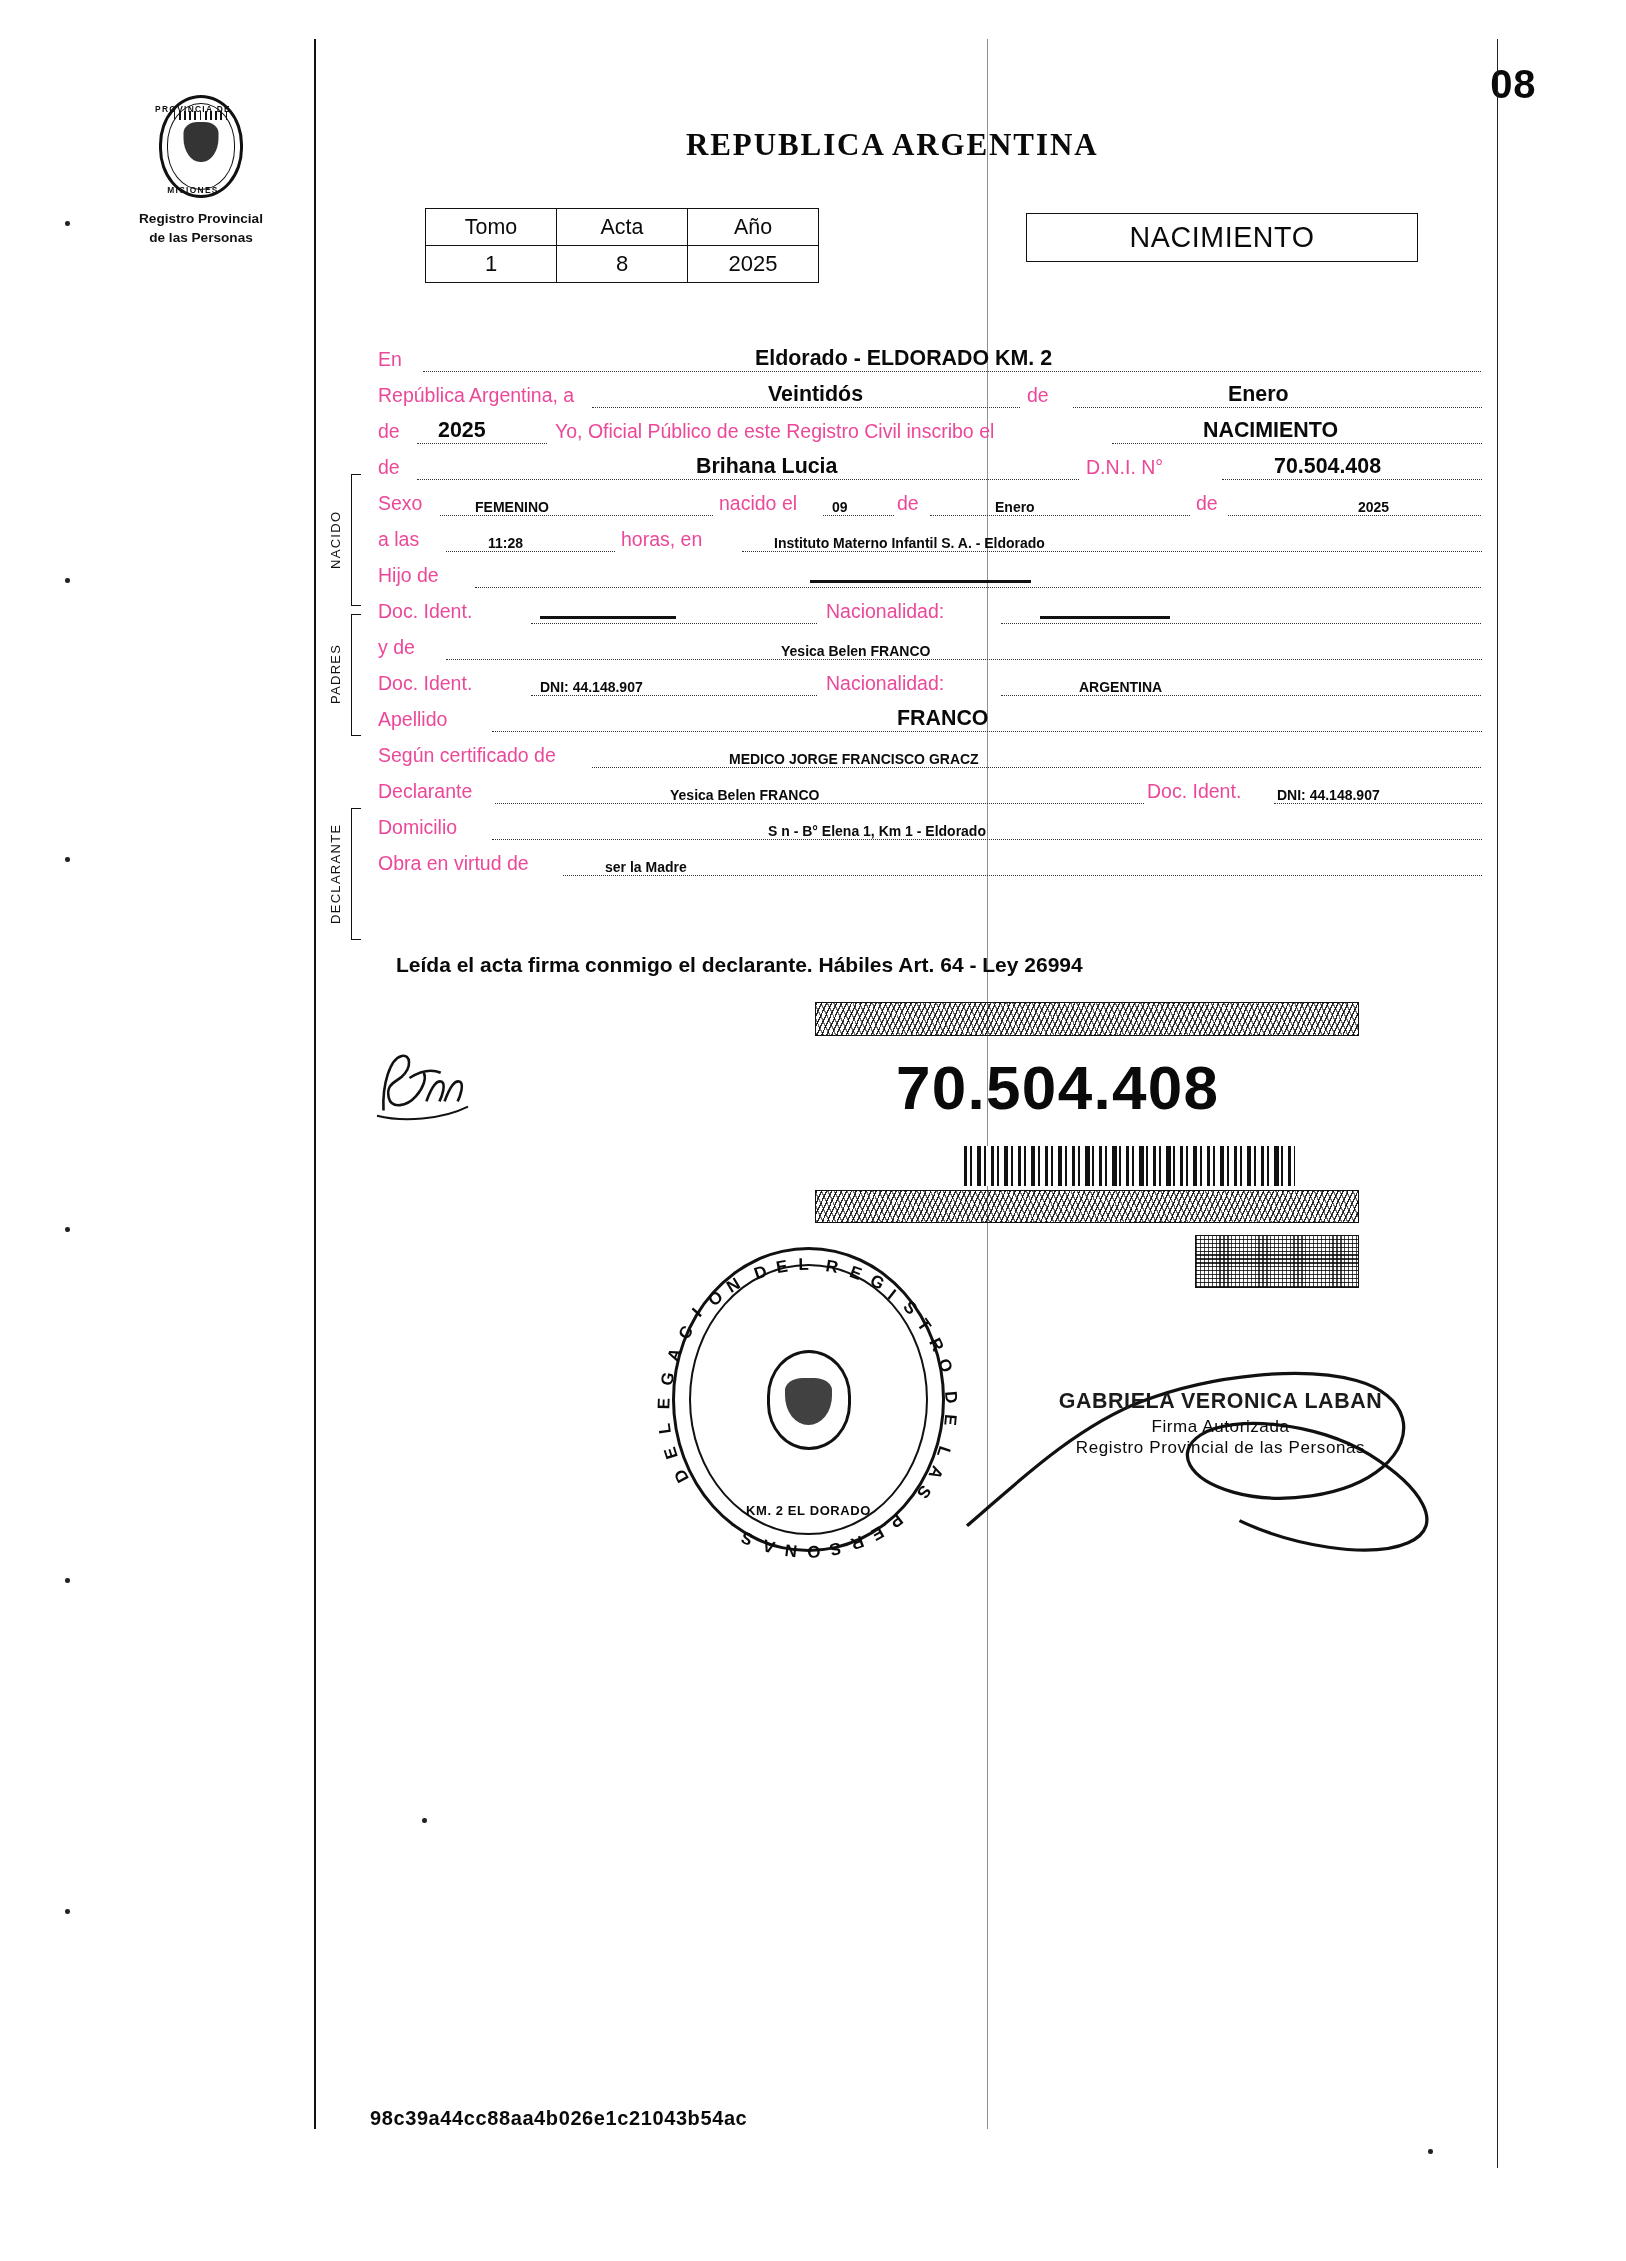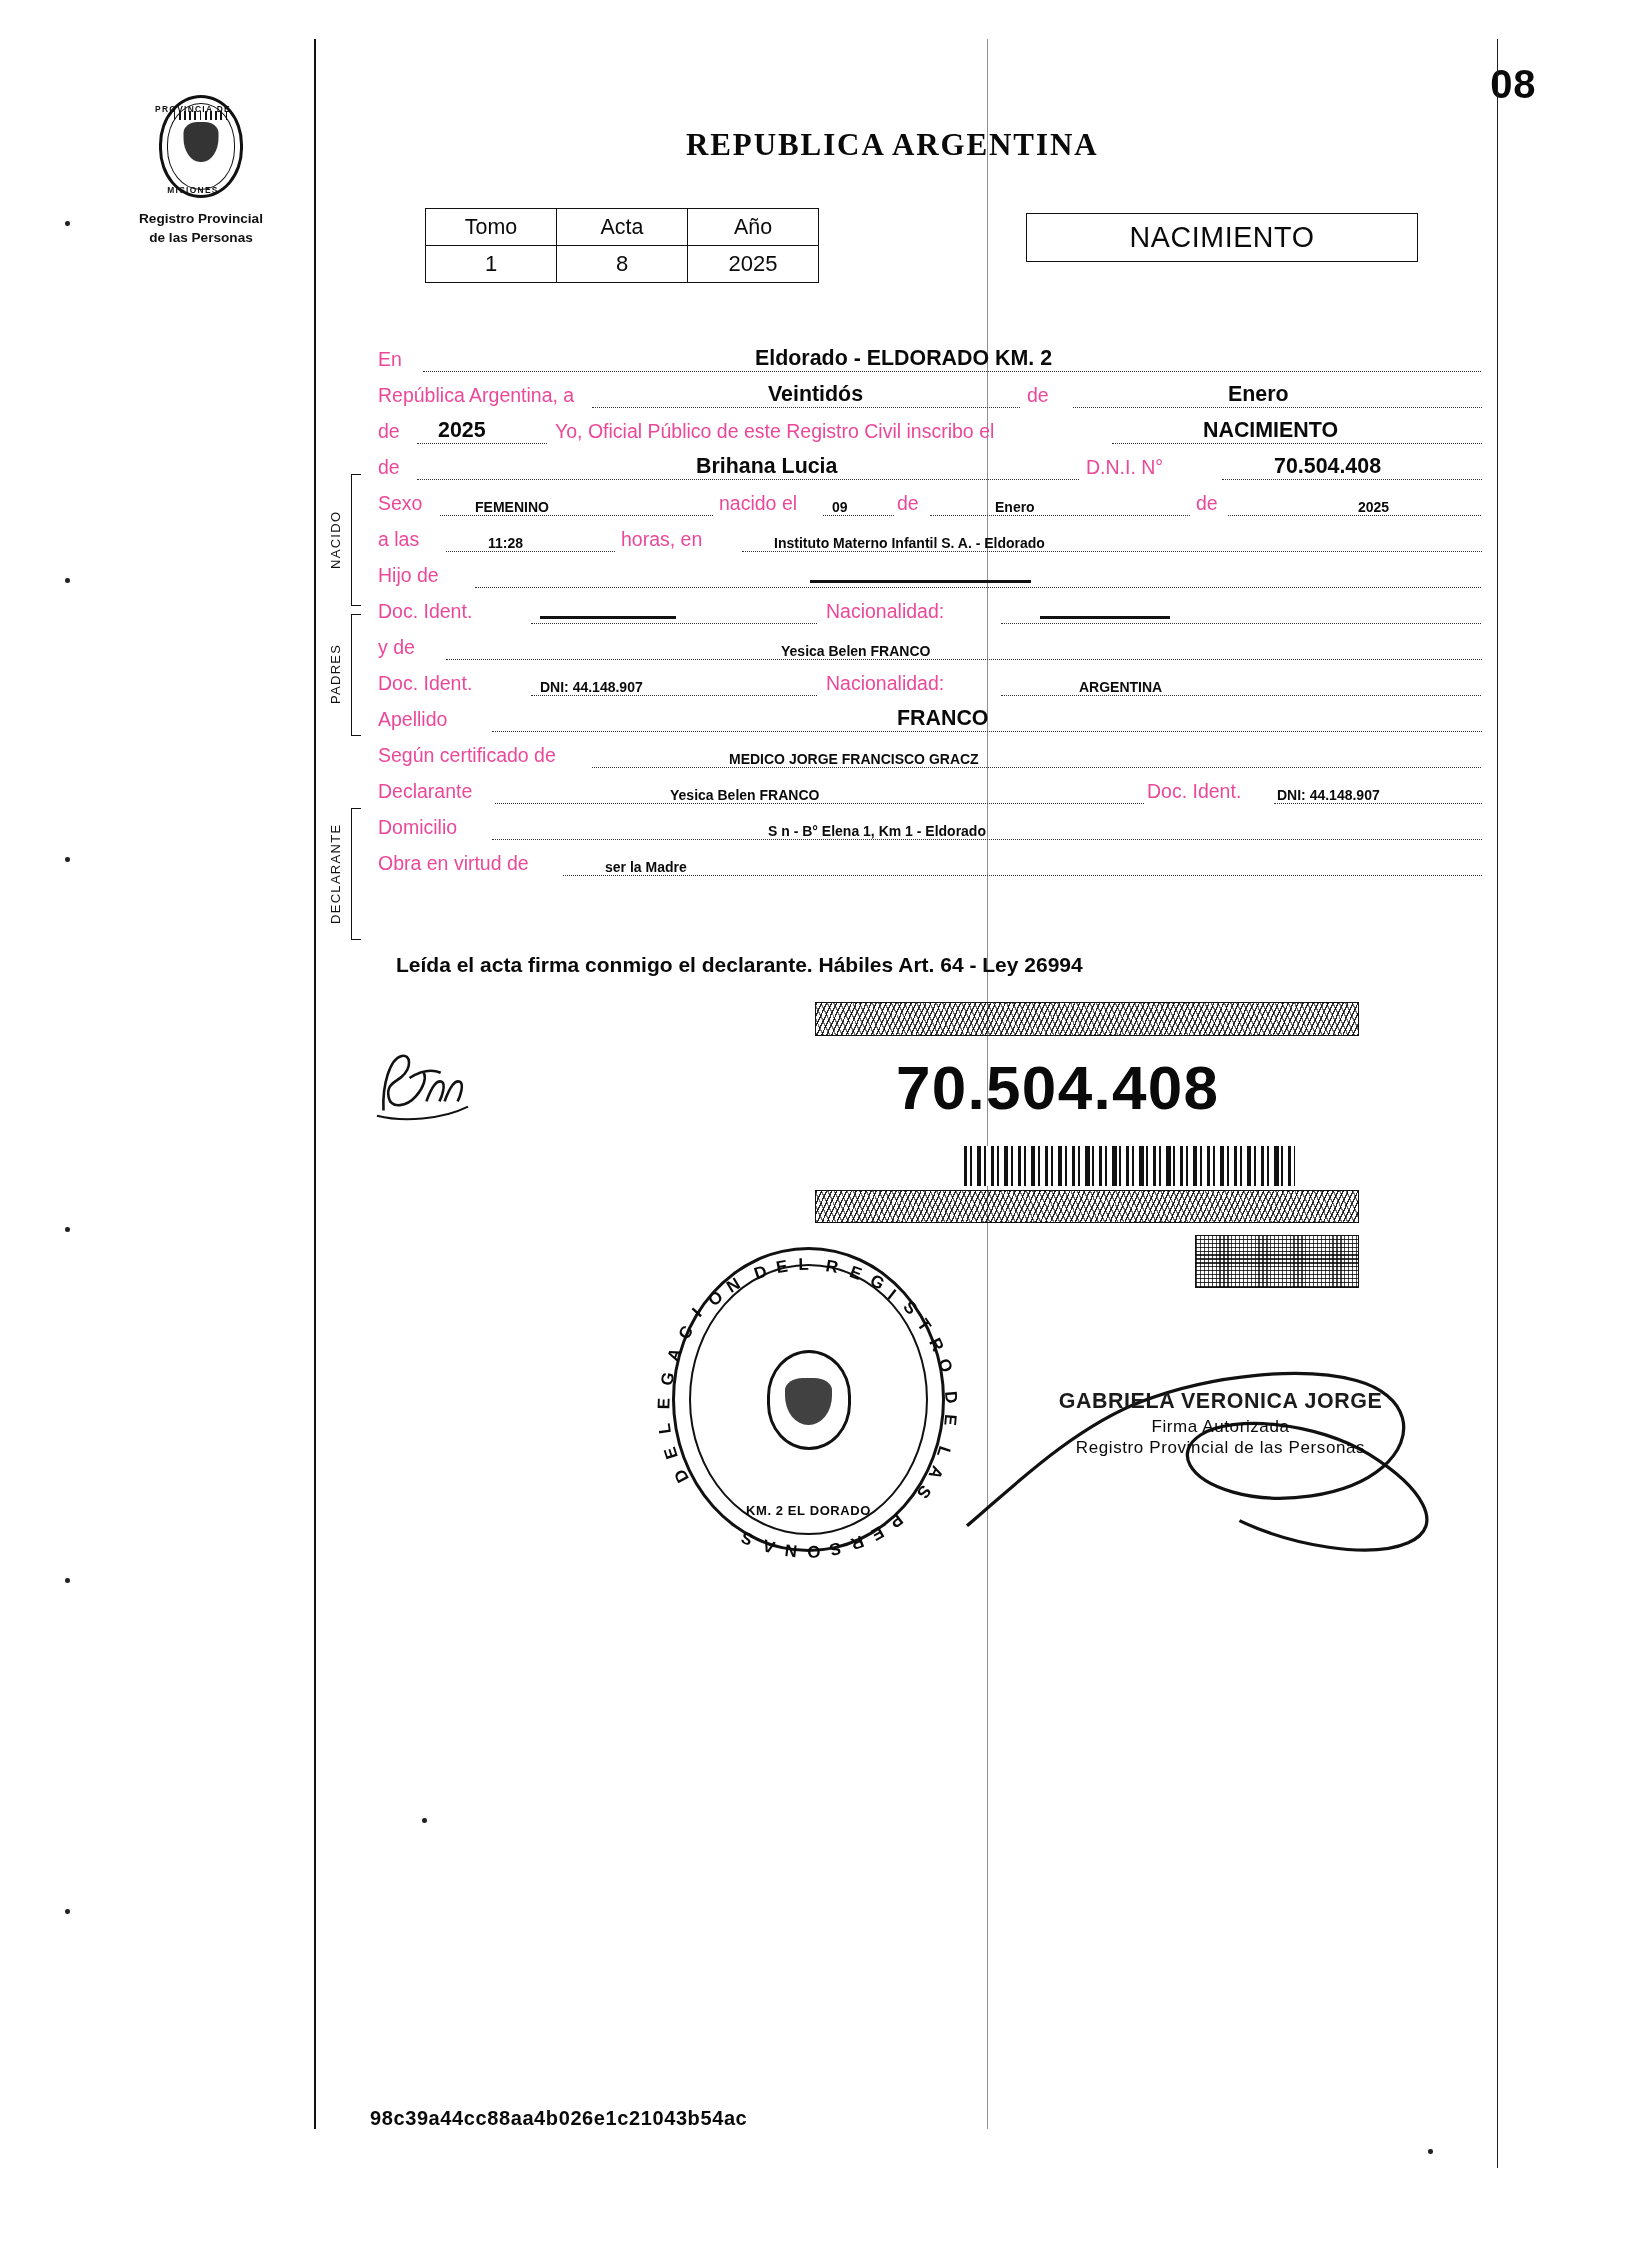--- a/index.html
+++ b/index.html
@@ -617,21 +617,21 @@
       <span style="transform:rotate(196deg)">A</span>
       <span style="transform:rotate(205deg)">S</span>
     </div>
     <div class="seal-bottom">KM. 2  EL DORADO</div>
   </div>
 
   <svg style="position:absolute; left:954px; top:1331px; width:545px; height:221px;" viewBox="0 0 840 340">
     <path d="M20,300 C80,250 180,150 290,108 C400,66 540,54 620,76 C700,98 716,162 660,210 C606,256 500,268 430,248 C360,228 340,186 380,160 C430,128 560,140 640,190 C720,240 760,300 700,326 C640,352 520,330 440,292" fill="none" stroke="#111" stroke-width="5"></path>
   </svg>
   <div class="sig-auth">
-    <div class="name">GABRIELA VERONICA JORGE</div>
+    <div class="name">GABRIELA VERONICA LABAN</div>
     <div class="sub1">Firma Autorizada</div>
     <div class="sub2">Registro Provincial de las Personas</div>
   </div>
 
   <div class="hash">98c39a44cc88aa4b026e1c21043b54ac</div>
 
   <div class="speck" style="left:65px; top:221px;"></div>
   <div class="speck" style="left:65px; top:578px;"></div>
   <div class="speck" style="left:65px; top:857px;"></div>
   <div class="speck" style="left:65px; top:1227px;"></div>

